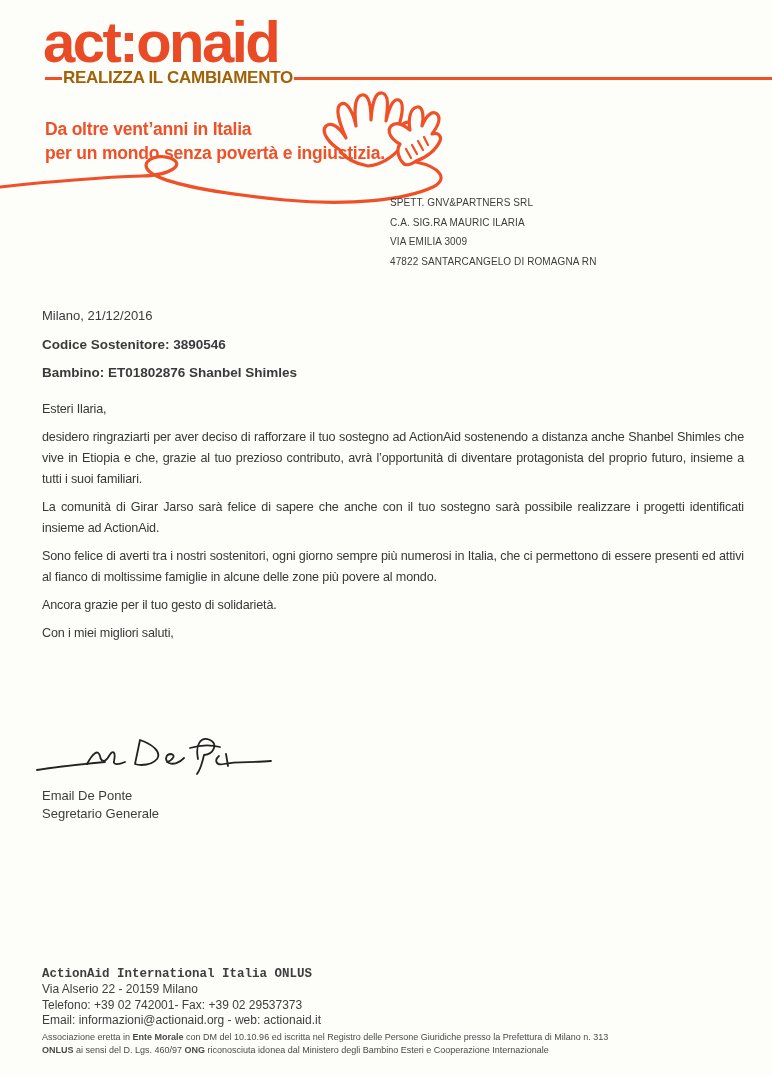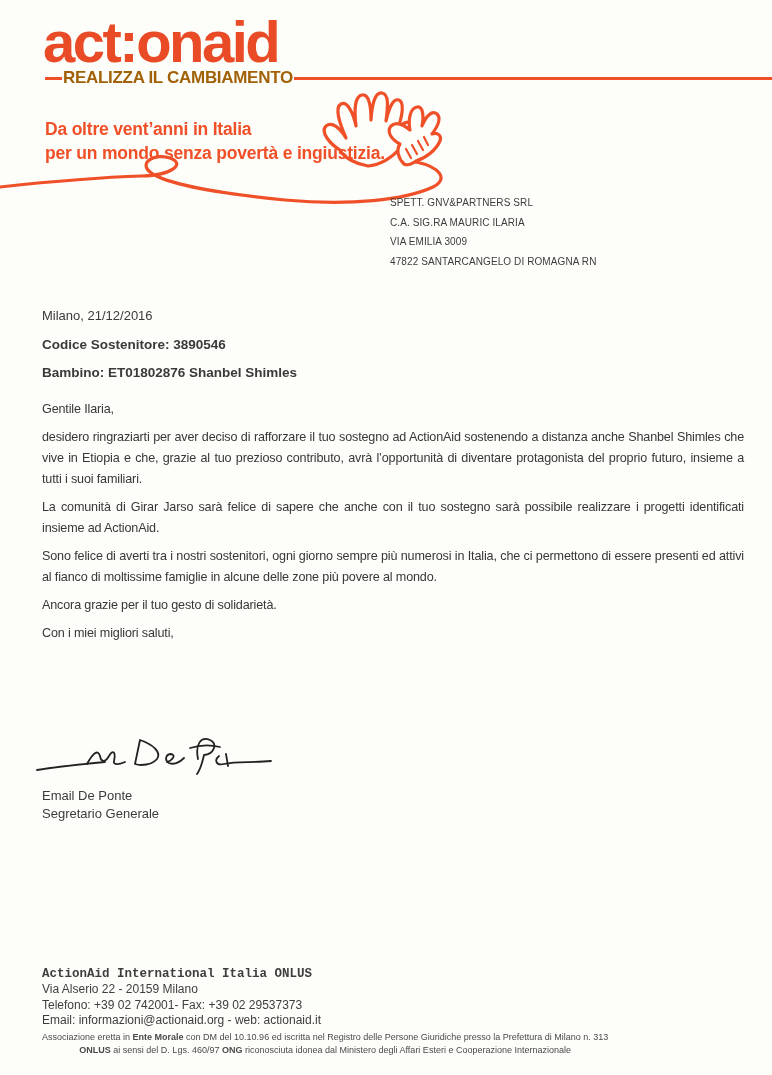--- a/index.html
+++ b/index.html
@@ -52,21 +52,21 @@
     color:#373737;
   }
   .body p{margin:0 0 7px 0;text-align:justify;}
   .body p.noj{text-align:left;}
   
   .signature{position:absolute;left:35px;top:726px;width:240px;height:60px;}
   .signer{position:absolute;left:42px;top:787px;font-size:13px;line-height:17.5px;color:#3c3c3c;}
   
   .footer{position:absolute;left:42px;top:967px;font-size:12px;line-height:15.3px;color:#3e3e3e;}
   .footer .org{font-weight:bold;font-size:12.5px;font-family:Liberation Mono, monospace;}
-  .fineprint{position:absolute;left:42px;top:1031px;font-size:9px;line-height:13px;color:#4a4a4a;text-align:center;}
+  .fineprint{position:absolute;left:42px;top:1031px;font-size:9px;line-height:13px;color:#4a4a4a;}
   .fineprint b{font-weight:bold;}
 </style>
 </head>
 <body>
 
 <div class="page">
 
   <div class="logo">act:onaid</div>
 
   <div class="banner">
@@ -92,21 +92,21 @@
     <div>C.A. SIG.RA MAURIC ILARIA</div>
     <div>VIA EMILIA 3009</div>
     <div>47822 SANTARCANGELO DI ROMAGNA RN</div>
   </div>
 
   <div class="dateline">Milano, 21/12/2016</div>
   <div class="meta-bold1">Codice Sostenitore: 3890546</div>
   <div class="meta-bold2">Bambino: ET01802876 Shanbel Shimles</div>
 
   <div class="body">
-    <p class="noj">Gentile Ilaria,</p>
+    <p class="noj">Esteri Ilaria,</p>
     <p>desidero ringraziarti per aver deciso di rafforzare il tuo sostegno ad ActionAid sostenendo a distanza anche Shanbel Shimles che vive in Etiopia e che, grazie al tuo prezioso contributo, avrà l’opportunità di diventare protagonista del proprio futuro, insieme a tutti i suoi familiari.</p>
     <p>La comunità di Girar Jarso sarà felice di sapere che anche con il tuo sostegno sarà possibile realizzare i progetti identificati insieme ad ActionAid.</p>
     <p>Sono felice di averti tra i nostri sostenitori, ogni giorno sempre più numerosi in Italia, che ci permettono di essere presenti ed attivi al fianco di moltissime famiglie in alcune delle zone più povere al mondo.</p>
     <p class="noj">Ancora grazie per il tuo gesto di solidarietà.</p>
     <p class="noj">Con i miei migliori saluti,</p>
   </div>
 
   <svg class="signature" viewBox="0 0 240 60" fill="none" stroke="#222" stroke-width="1.8" stroke-linecap="round" stroke-linejoin="round">
     <path d="M2,44 C26,40 48,38 70,36"></path>
     <path d="M52,38 C58,27 63,23 65,30 C66,36 70,37 74,30 C78,23 81,26 79,35 C78,39 83,39 90,36"></path>
@@ -124,16 +124,16 @@
 
   <div class="footer">
     <div class="org">ActionAid International Italia ONLUS</div>
     <div>Via Alserio 22 - 20159 Milano</div>
     <div>Telefono: +39 02 742001- Fax: +39 02 29537373</div>
     <div>Email: informazioni@actionaid.org - web: actionaid.it</div>
   </div>
 
   <div class="fineprint">
     <div><span>Associazione eretta in </span><b>Ente Morale</b><span> con DM del 10.10.96 ed iscritta nel Registro delle Persone Giuridiche presso la Prefettura di Milano n. 313</span></div>
-    <div><b>ONLUS</b><span> ai sensi del D. Lgs. 460/97 </span><b>ONG</b><span> riconosciuta idonea dal Ministero degli Affari Esteri e Cooperazione Internazionale</span></div>
+    <div><b>ONLUS</b><span> ai sensi del D. Lgs. 460/97 </span><b>ONG</b><span> riconosciuta idonea dal Ministero degli Bambino Esteri e Cooperazione Internazionale</span></div>
   </div>
 
 </div>
 
 </body></html>

